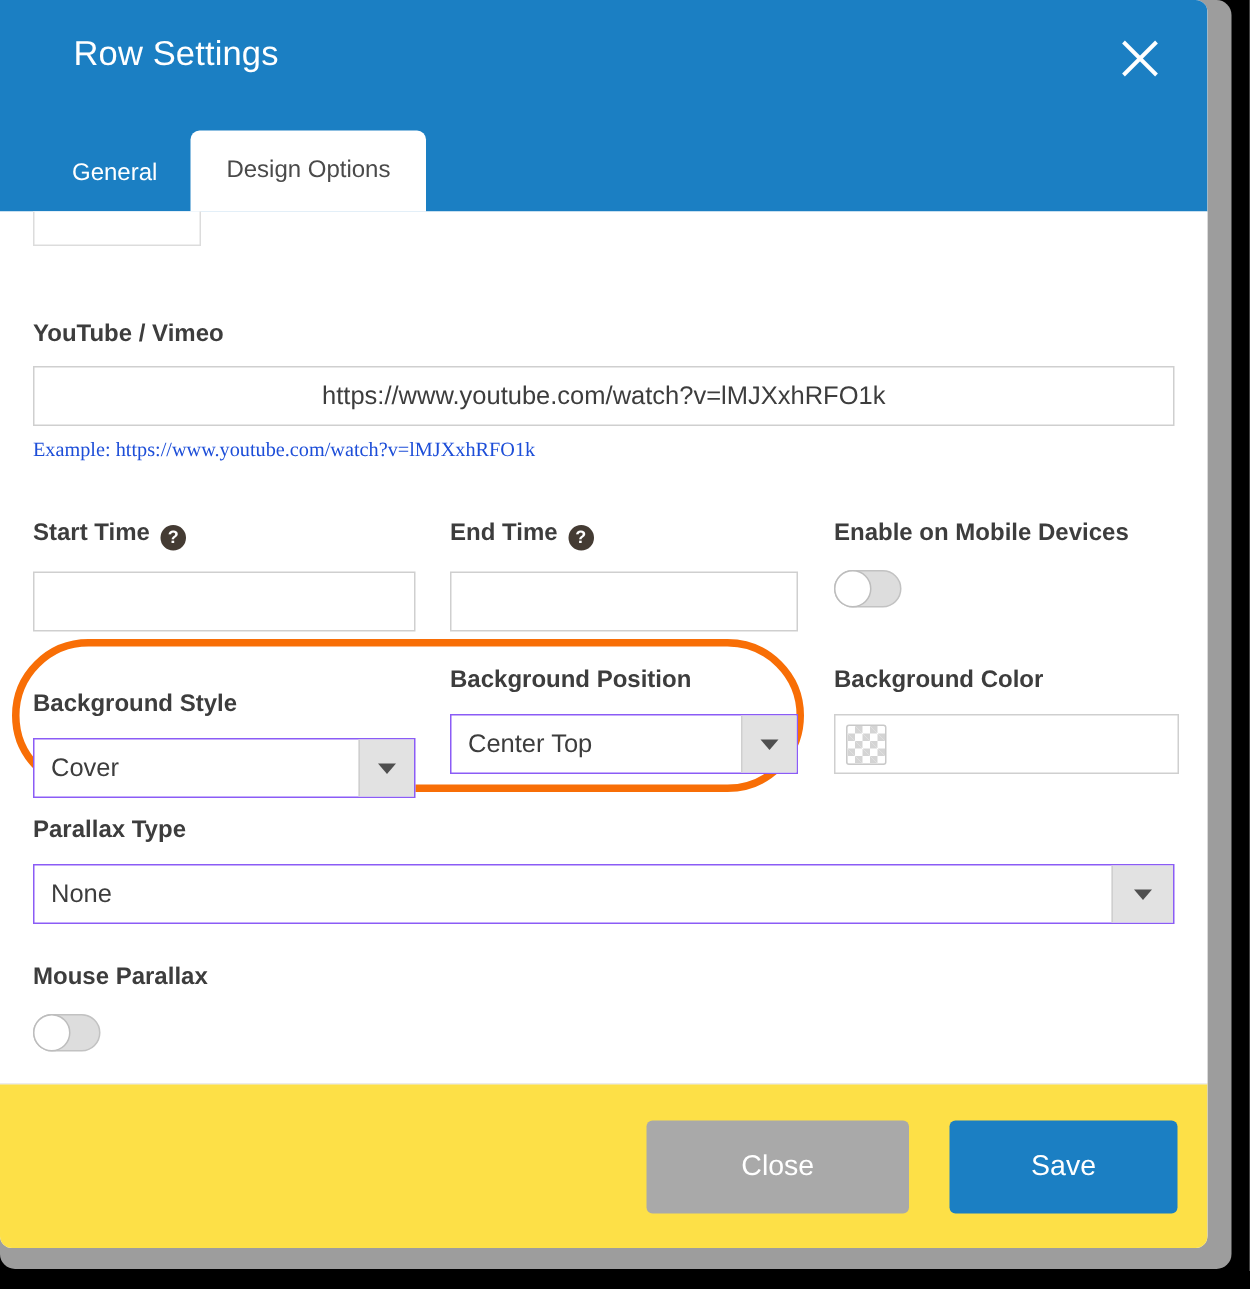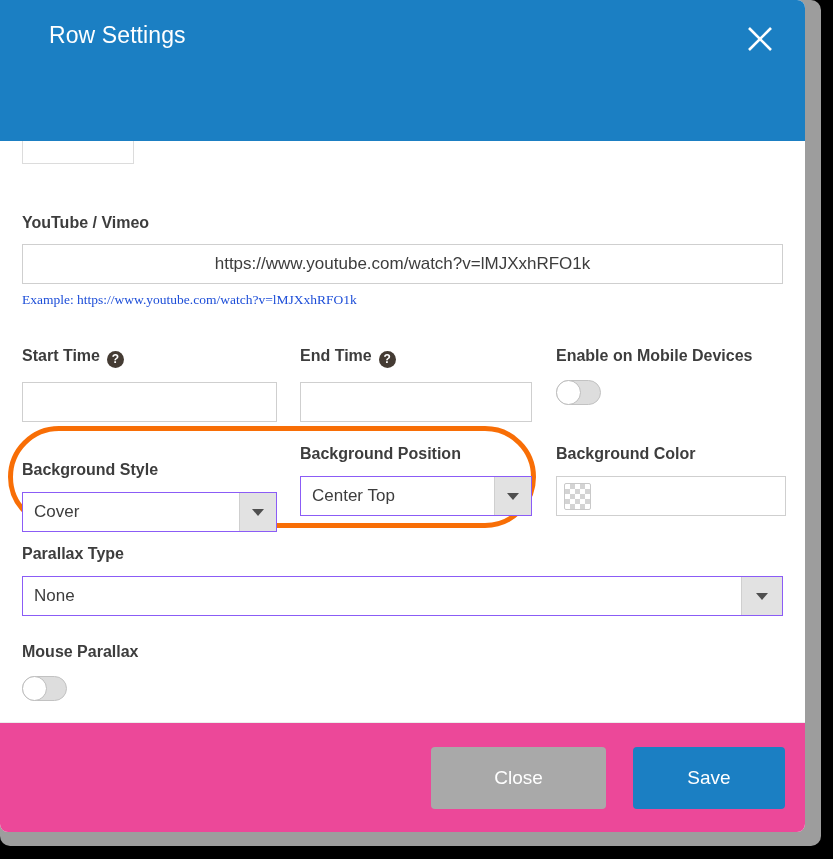--- a/index.html
+++ b/index.html
@@ -271,21 +271,21 @@
   .row-parallax { position: absolute; left: 22px; top: 405px; width: 761px; }
   .row-parallax .select { width: 761px; }
   .row-parallax .select .arrow-btn { width: 40px; }
 
   .row-mouse { position: absolute; left: 22px; top: 503px; }
 
   
   .footer {
     position: relative;
     height: 110px;
-    background: #ec4899;
+    background: #fde047;
     border-top: 1px solid #ececec;
   }
   .btn {
     position: absolute;
     top: 24px;
     height: 62px;
     border: none;
     border-radius: 4px;
     font-size: 19px;
     font-family: "Liberation Sans", sans-serif;
@@ -306,20 +306,24 @@
   <div class="header">
     <div class="header-title">Row Settings</div>
 
     <div class="close-icon">
       <svg width="34" height="34" viewBox="0 0 34 34" aria-hidden="true">
         <line x1="6" y1="6" x2="28" y2="28" stroke="#ffffff" stroke-width="2.6" stroke-linecap="butt"></line>
         <line x1="28" y1="6" x2="6" y2="28" stroke="#ffffff" stroke-width="2.6" stroke-linecap="butt"></line>
       </svg>
     </div>
 
+    <div class="tabs">
+      <div class="tab">General</div>
+      <div class="tab active">Design Options</div>
+    </div>
   </div>
 
   <div class="body">
 
     <div class="thumb-box">
       
     </div>
 
     <div class="row-youtube">
       <label class="field-label">YouTube / Vimeo</label>

